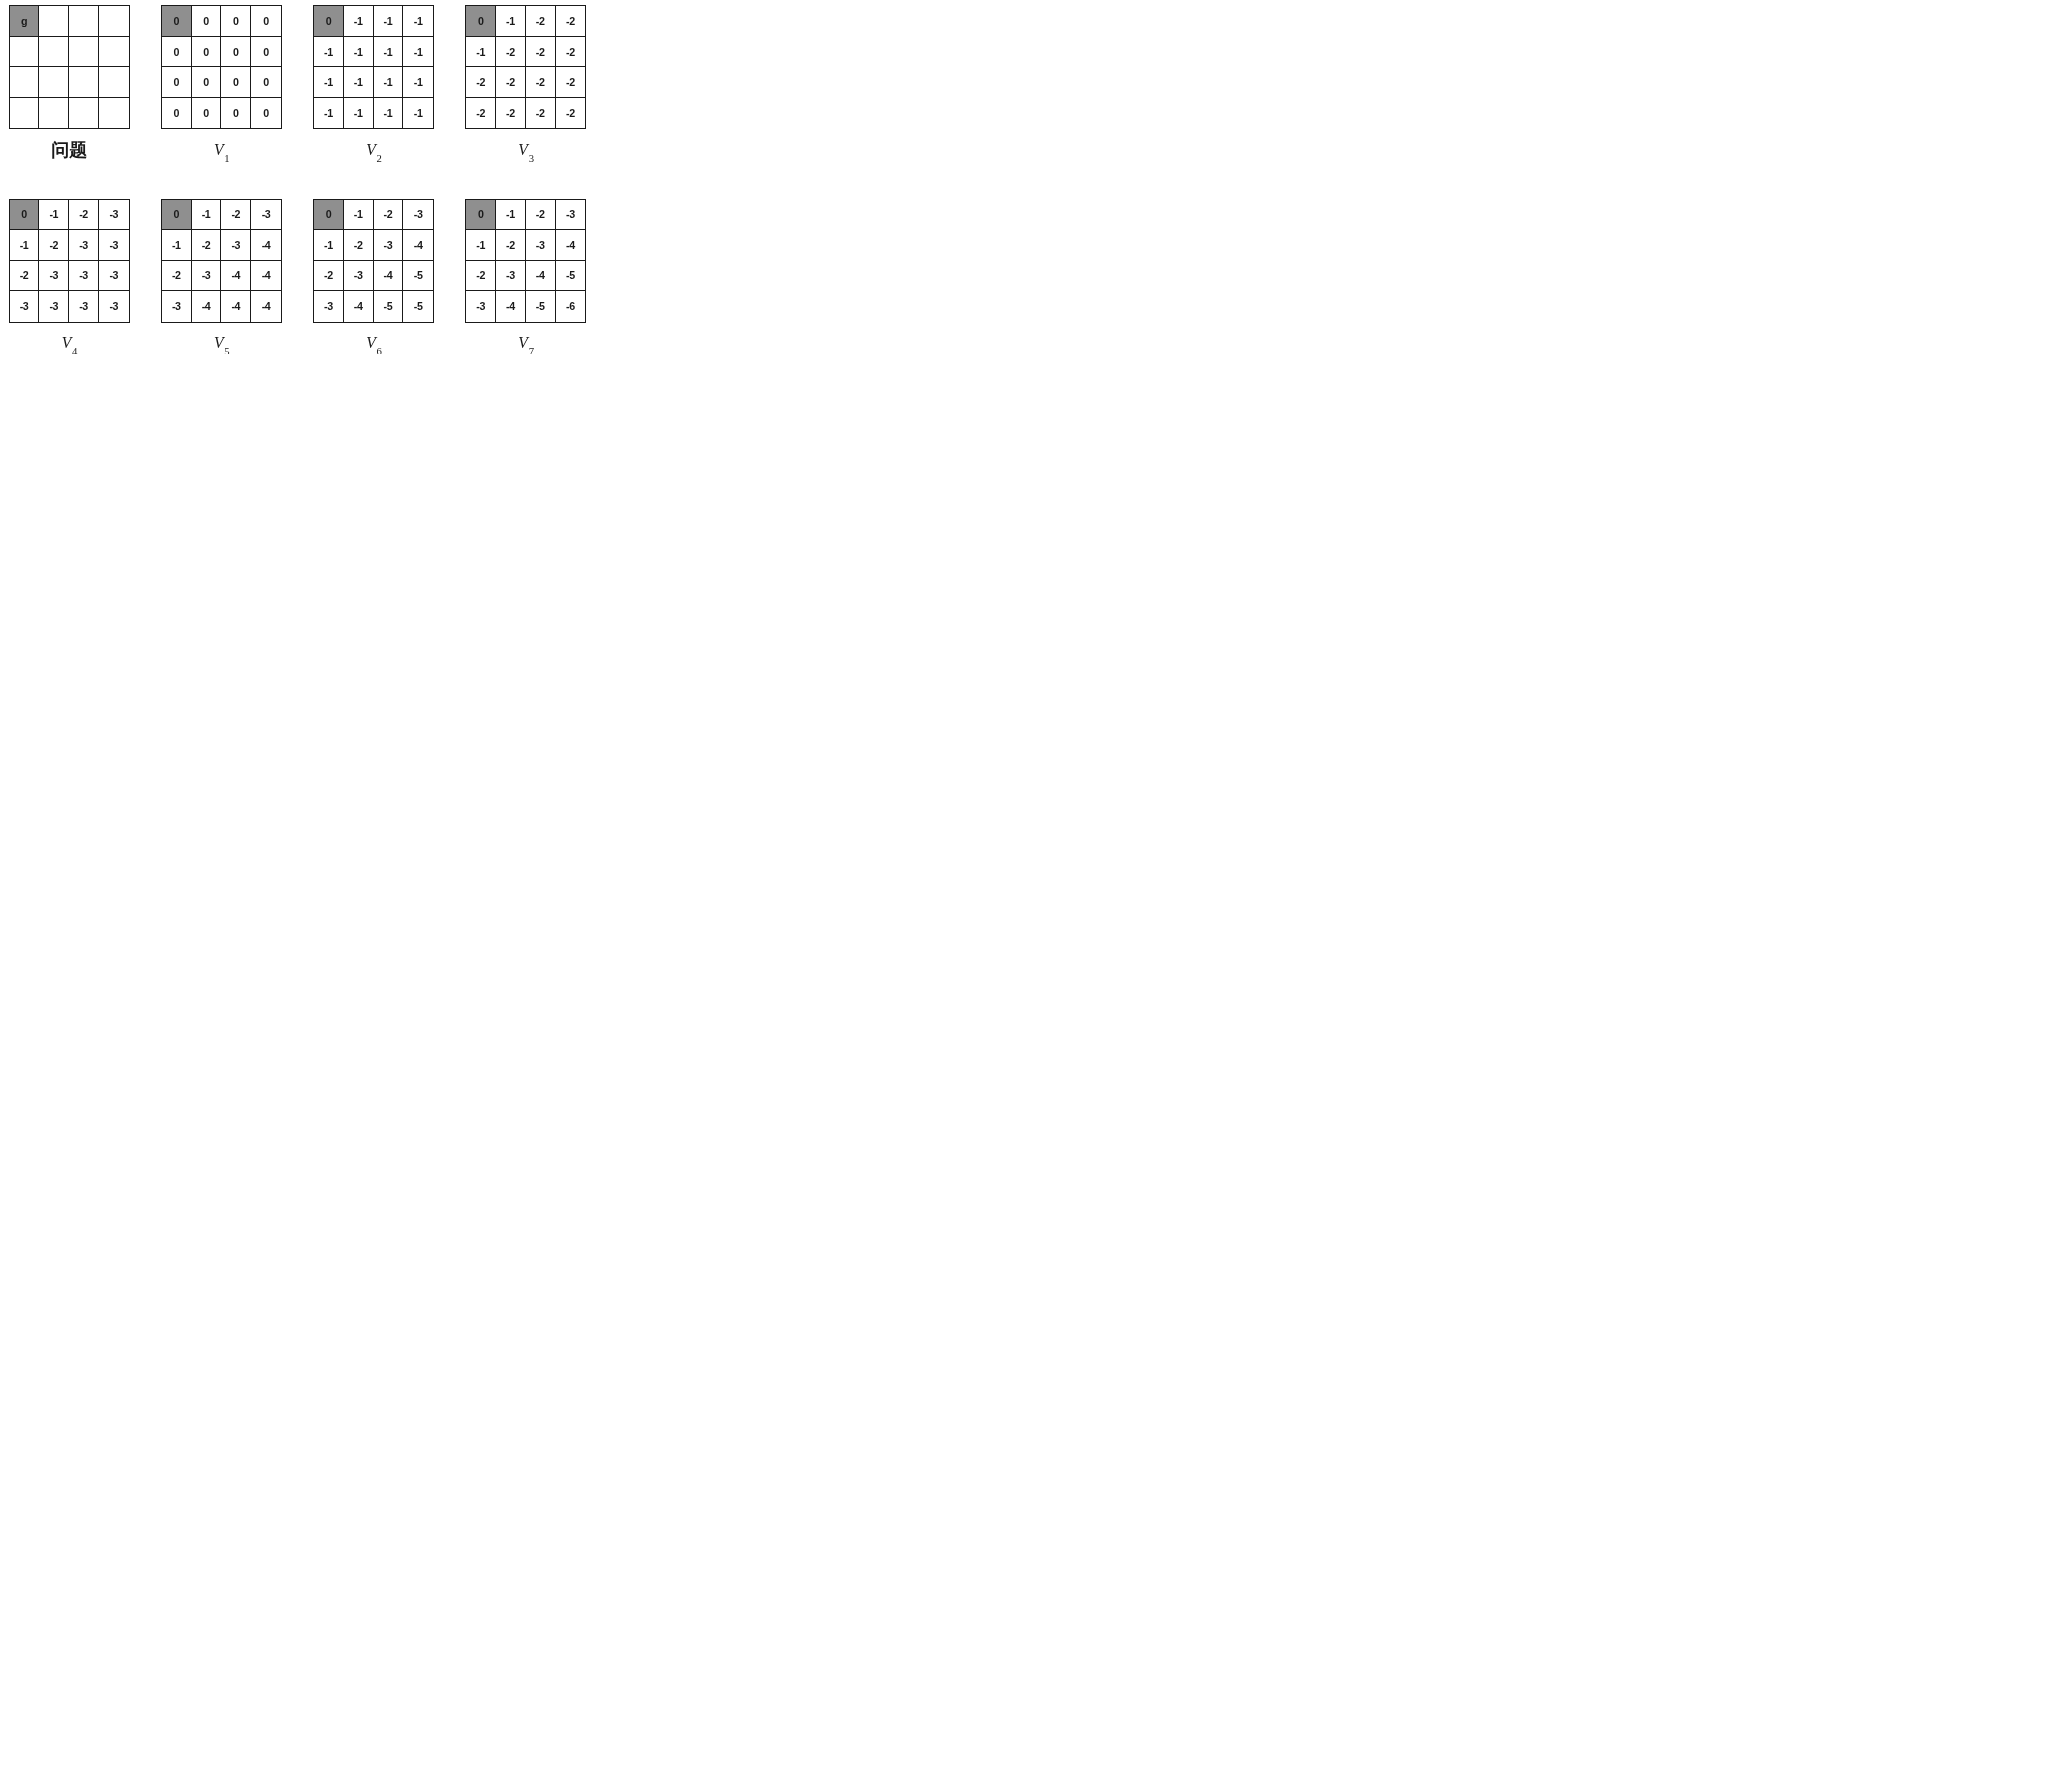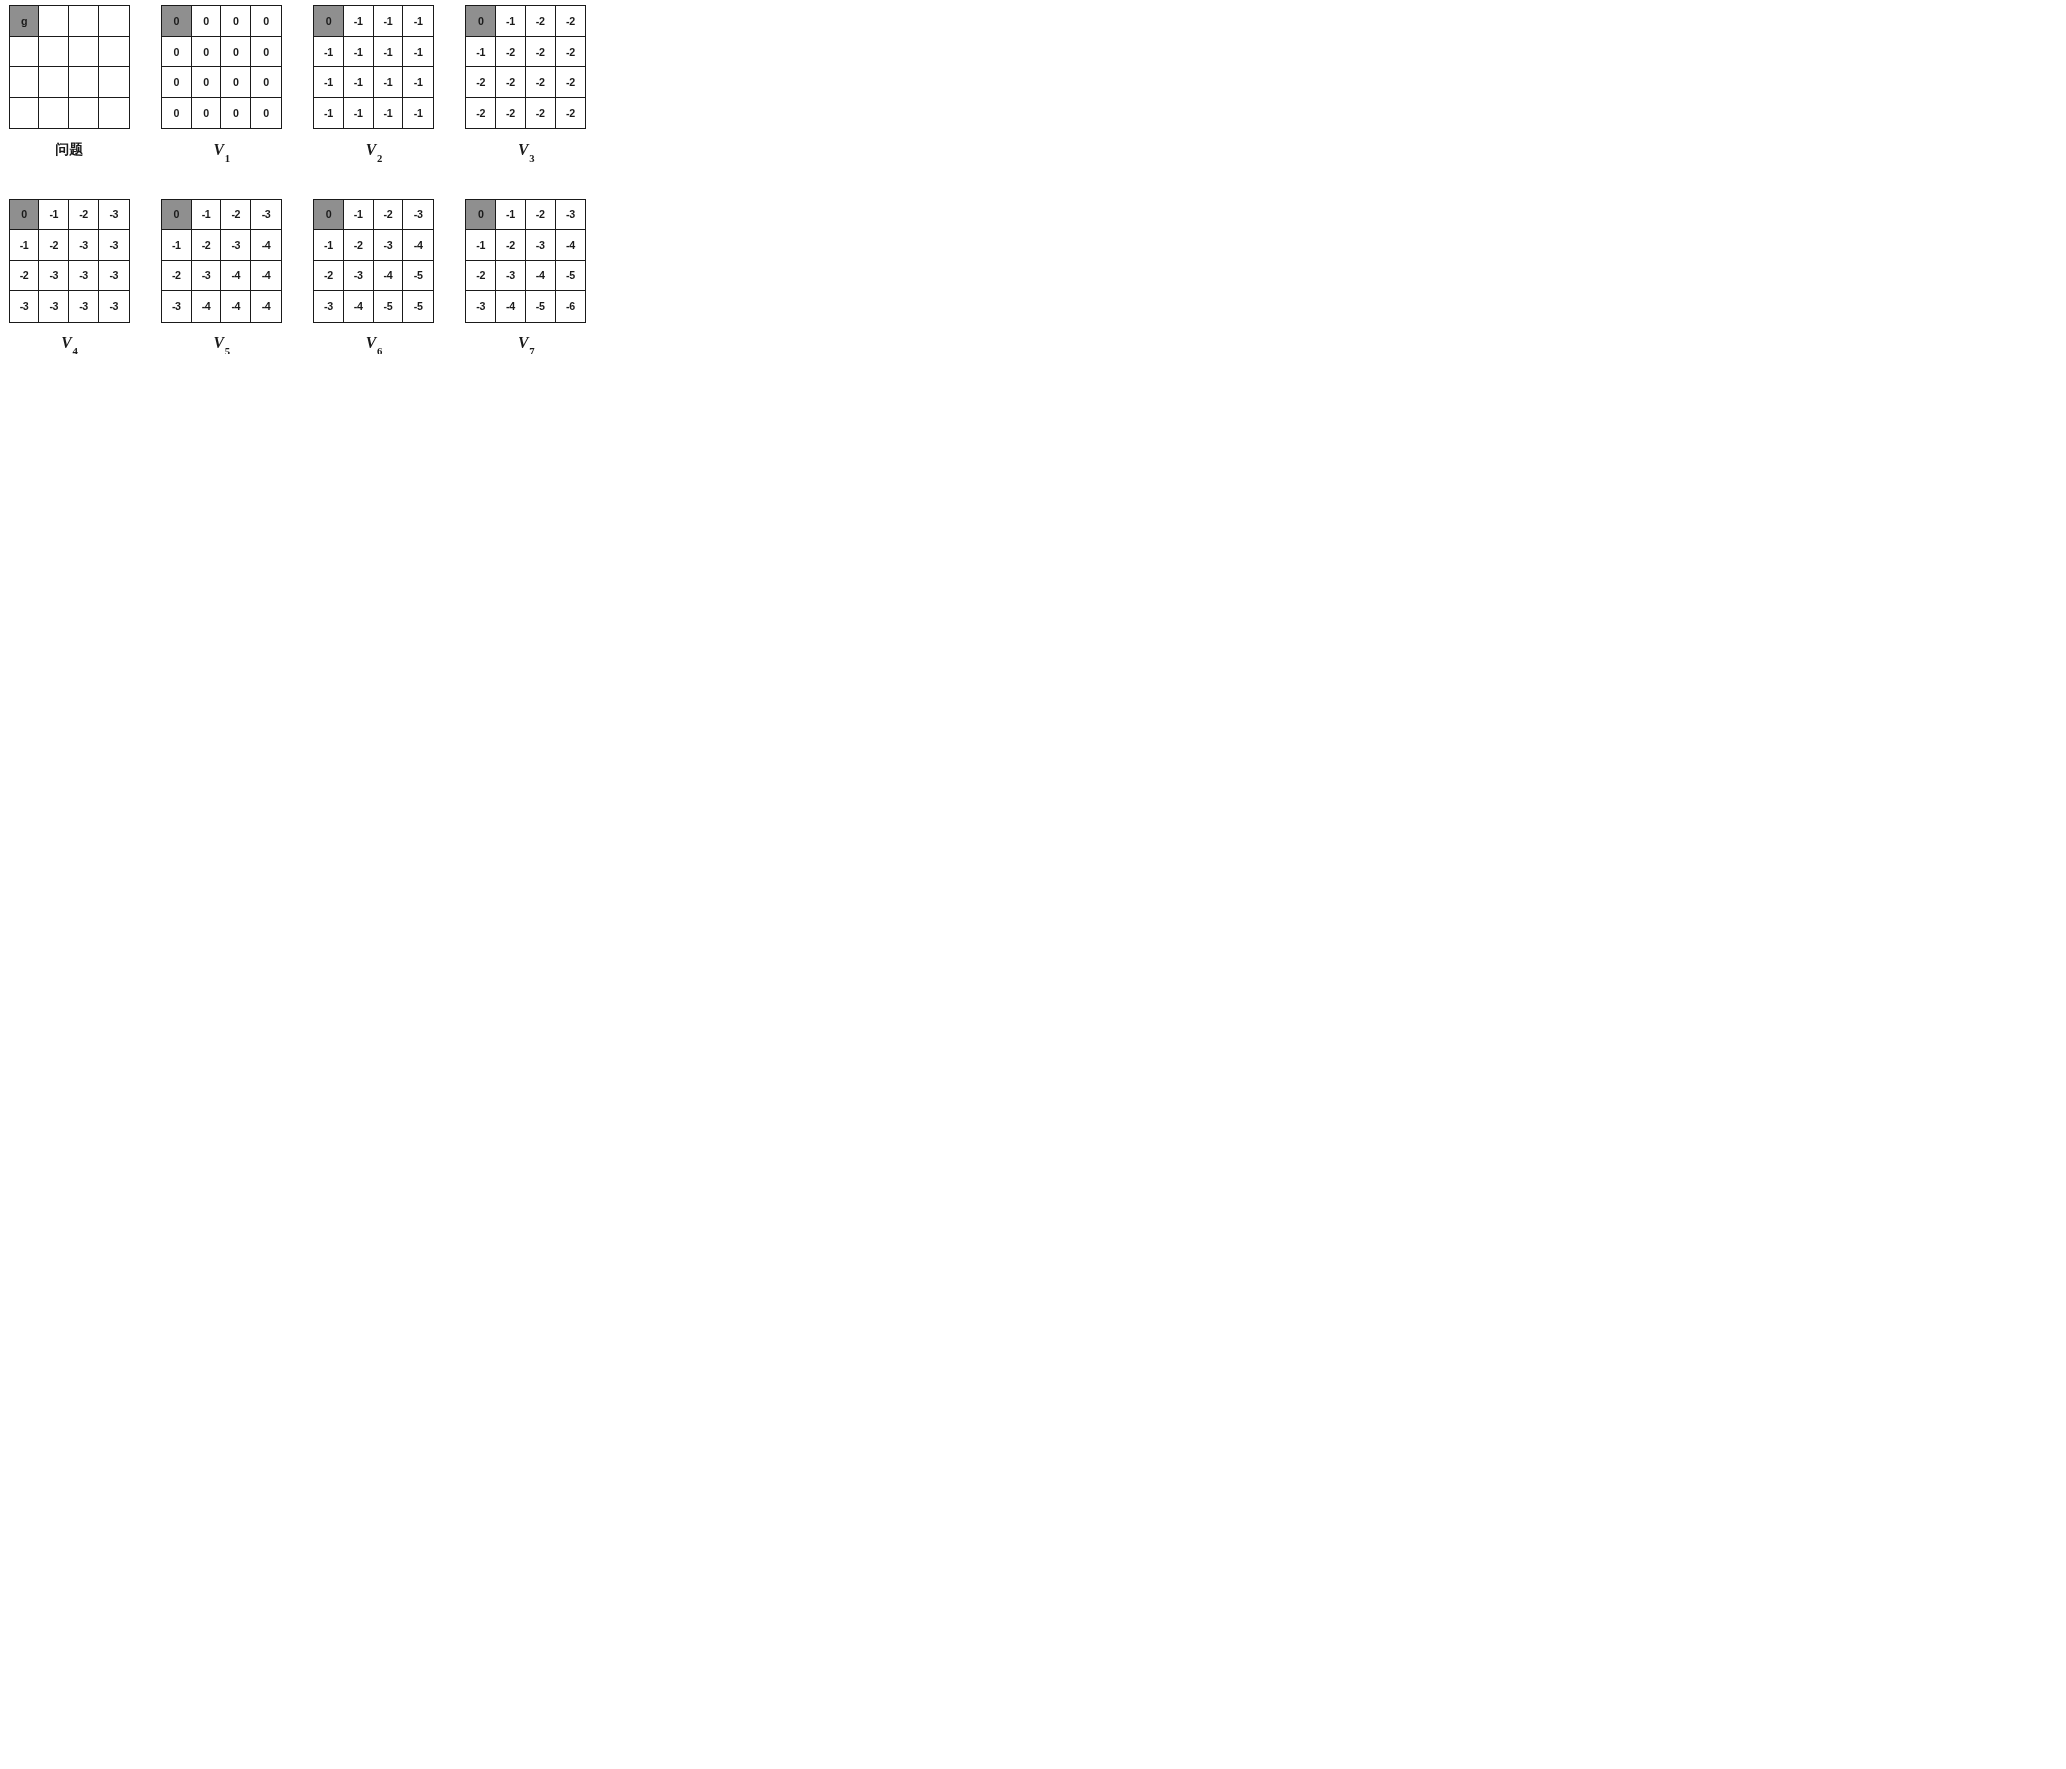--- a/index.html
+++ b/index.html
@@ -30,25 +30,25 @@
   }
   .cell:nth-child(4n){border-right:none;}
   .cell:nth-child(n+13){border-bottom:none;}
   .cell.goal{background:#8f8f8f;}
   figcaption.caption{
     margin-top:8.3px;height:24px;
     display:flex;align-items:center;justify-content:center;
   }
   .caption-cn{
     font-family:"Liberation Serif","DejaVu Serif",serif;
-    font-weight:bold;font-size:14px;line-height:1;
+    font-weight:bold;font-size:18px;line-height:1;
   }
   .caption-v{
     font-family:"Liberation Serif","DejaVu Serif",serif;
-    font-weight:bold;font-size:15.7px;line-height:1;white-space:nowrap;
+    font-weight:normal;font-size:15.7px;line-height:1;white-space:nowrap;
   }
   .caption-v em{font-style:italic;}
   .caption-v sub{
     font-style:normal;font-size:10.7px;line-height:0;
     position:relative;top:2.9px;left:0.8px;
   }
 </style>
 </head>
 <body>
 

